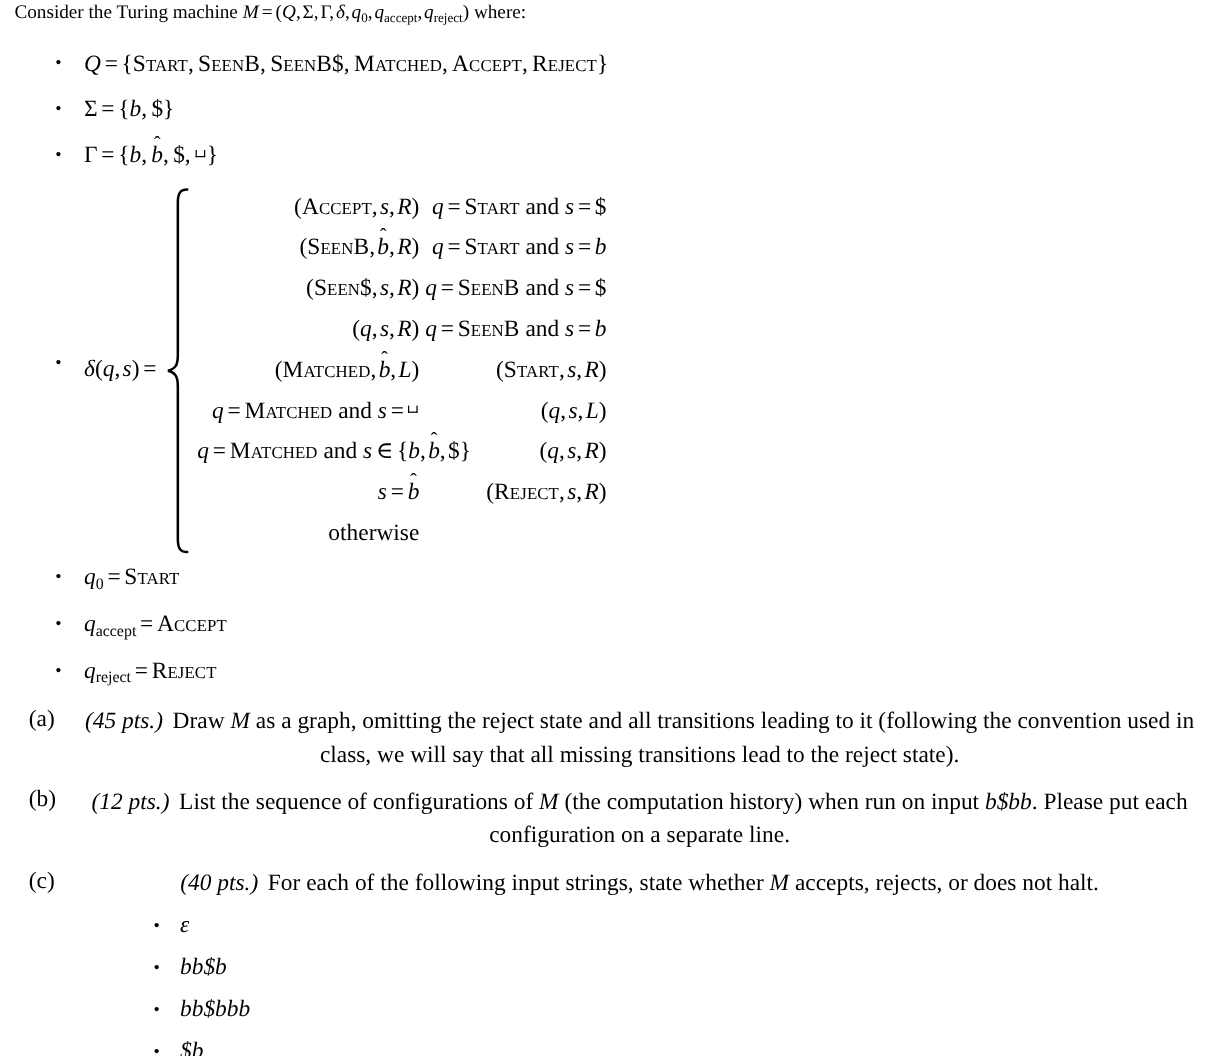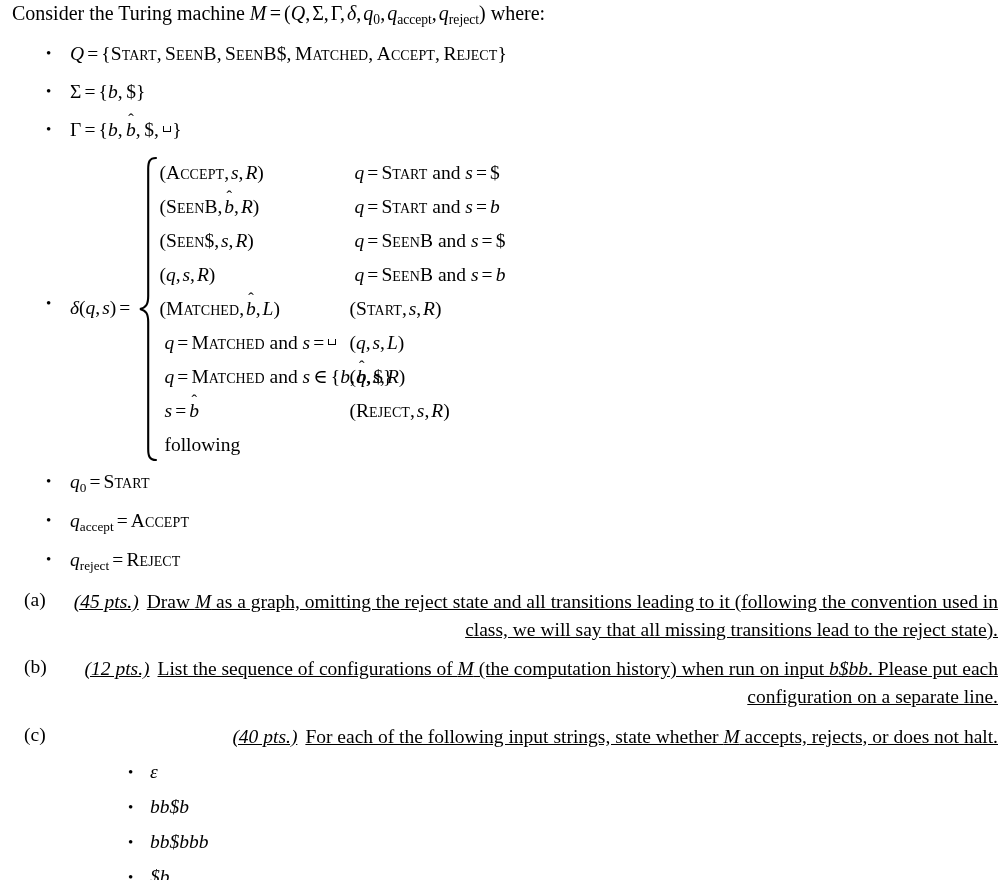--- a/index.html
+++ b/index.html
@@ -69,21 +69,21 @@
     border-right: 1.2px solid #000;
     border-bottom: 1.2px solid #000;
   }
 
   
   .intro {
     position: absolute;
     left: 12px;
     top: 1px;
     white-space: nowrap;
-    font-size: 20px;
+    font-size: 16px;
   }
 
   
   .defs {
     position: absolute;
     left: 44px;
     top: 42px;
     width: 940px;
   }
   .defrow {
@@ -124,20 +124,21 @@
   .brace svg { display: block; }
   .cases {
     display: grid;
     grid-template-columns: 190px auto;
     row-gap: 0px;
   }
   .cases .cell {
     white-space: nowrap;
     height: 34px;
     line-height: 34px;
+    text-align: right;
   }
   .cases .cell.cond { padding-left: 5px; }
 
   
   .parts {
     position: absolute;
     left: 22px;
     top: 588px;
     width: 976px;
   }
@@ -145,23 +146,22 @@
     position: relative;
     padding-left: 46px;
     margin-bottom: 12px;
   }
   .part .plabel {
     position: absolute;
     left: 2px;
     top: 0;
   }
   .part .ptext {
-    text-align: right;
+    text-align: center;
     line-height: 1.42;
-    text-decoration: underline;
   }
   .pts {
     font-style: italic;
     padding-right: 5px;
   }
   .ptsgap { padding-right: 3px; }
 
   .strings {
     margin-top: 10px;
     margin-left: 60px;
@@ -240,21 +240,21 @@
           <div class="cell act">(<span class="sc">Start</span><span class="opc">,</span><span class="mi">s</span><span class="opc">,</span><span class="mi">R</span>)</div>
           <div class="cell cond"><span class="mi">q</span><span class="op">=</span><span class="sc">Matched</span> and <span class="mi">s</span><span class="op">=</span><span class="blank"></span></div>
 
           <div class="cell act">(<span class="mi">q</span><span class="opc">,</span><span class="mi">s</span><span class="opc">,</span><span class="mi">L</span>)</div>
           <div class="cell cond"><span class="mi">q</span><span class="op">=</span><span class="sc">Matched</span> and <span class="mi">s</span><span class="op">∈</span>{<span class="mi">b</span><span class="opc">,</span><span class="hat mi">b<span class="hatmark">̂</span></span><span class="opc">,</span><span class="mn">$</span>}</div>
 
           <div class="cell act">(<span class="mi">q</span><span class="opc">,</span><span class="mi">s</span><span class="opc">,</span><span class="mi">R</span>)</div>
           <div class="cell cond"><span class="mi">s</span><span class="op">=</span><span class="hat mi">b<span class="hatmark">̂</span></span></div>
 
           <div class="cell act">(<span class="sc">Reject</span><span class="opc">,</span><span class="mi">s</span><span class="opc">,</span><span class="mi">R</span>)</div>
-          <div class="cell cond">following</div>
+          <div class="cell cond">otherwise</div>
 
         </div>
       </div>
     </div>
 
     <div class="defrow" style="margin-bottom:14px;">
       <span class="bullet">•</span>
       <span class="mi">q<sub>0</sub></span><span class="op">=</span><span class="sc">Start</span>
     </div>
 

